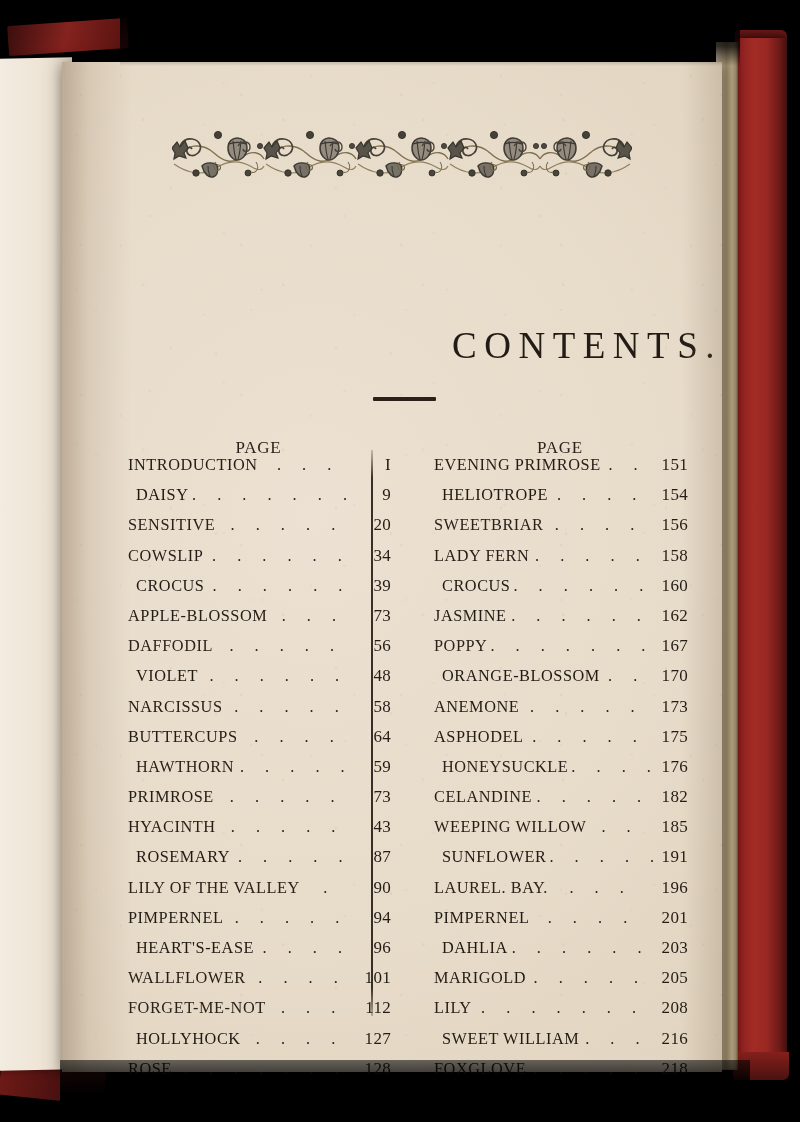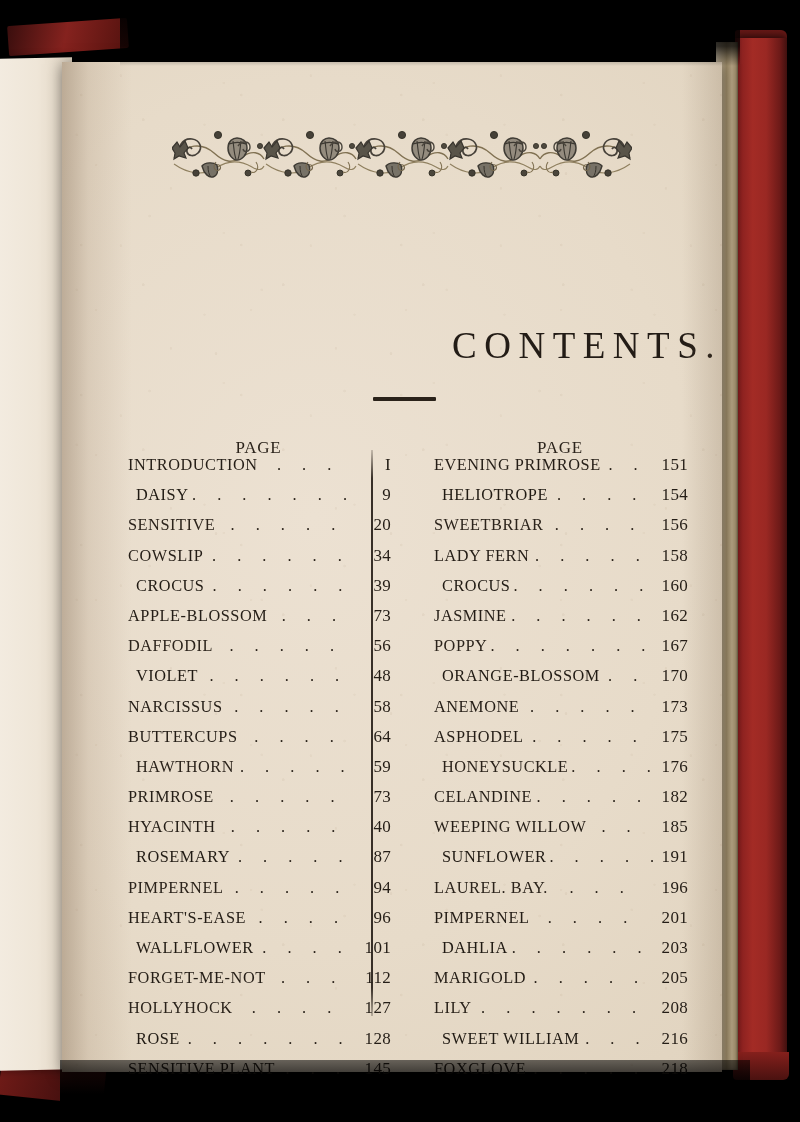--- a/index.html
+++ b/index.html
@@ -420,26 +420,31 @@
             <span class="num">59</span>
           </div>
           <div class="entry">
             <span class="name">PRIMROSE</span>
             <span class="dots">.  .  .  .  .</span>
             <span class="num">73</span>
           </div>
           <div class="entry">
             <span class="name">HYACINTH</span>
             <span class="dots">.  .  .  .  .</span>
-            <span class="num">40</span>
+            <span class="num">43</span>
           </div>
           <div class="entry">
             <span class="name">ROSEMARY</span>
             <span class="dots">.  .  .  .  .</span>
             <span class="num">87</span>
+          </div>
+          <div class="entry">
+            <span class="name">LILY OF THE VALLEY</span>
+            <span class="dots">.</span>
+            <span class="num">90</span>
           </div>
           <div class="entry">
             <span class="name">PIMPERNEL</span>
             <span class="dots">.  .  .  .  .</span>
             <span class="num">94</span>
           </div>
           <div class="entry">
             <span class="name">HEART'S-EASE</span>
             <span class="dots">.  .  .  .</span>
             <span class="num">96</span>

